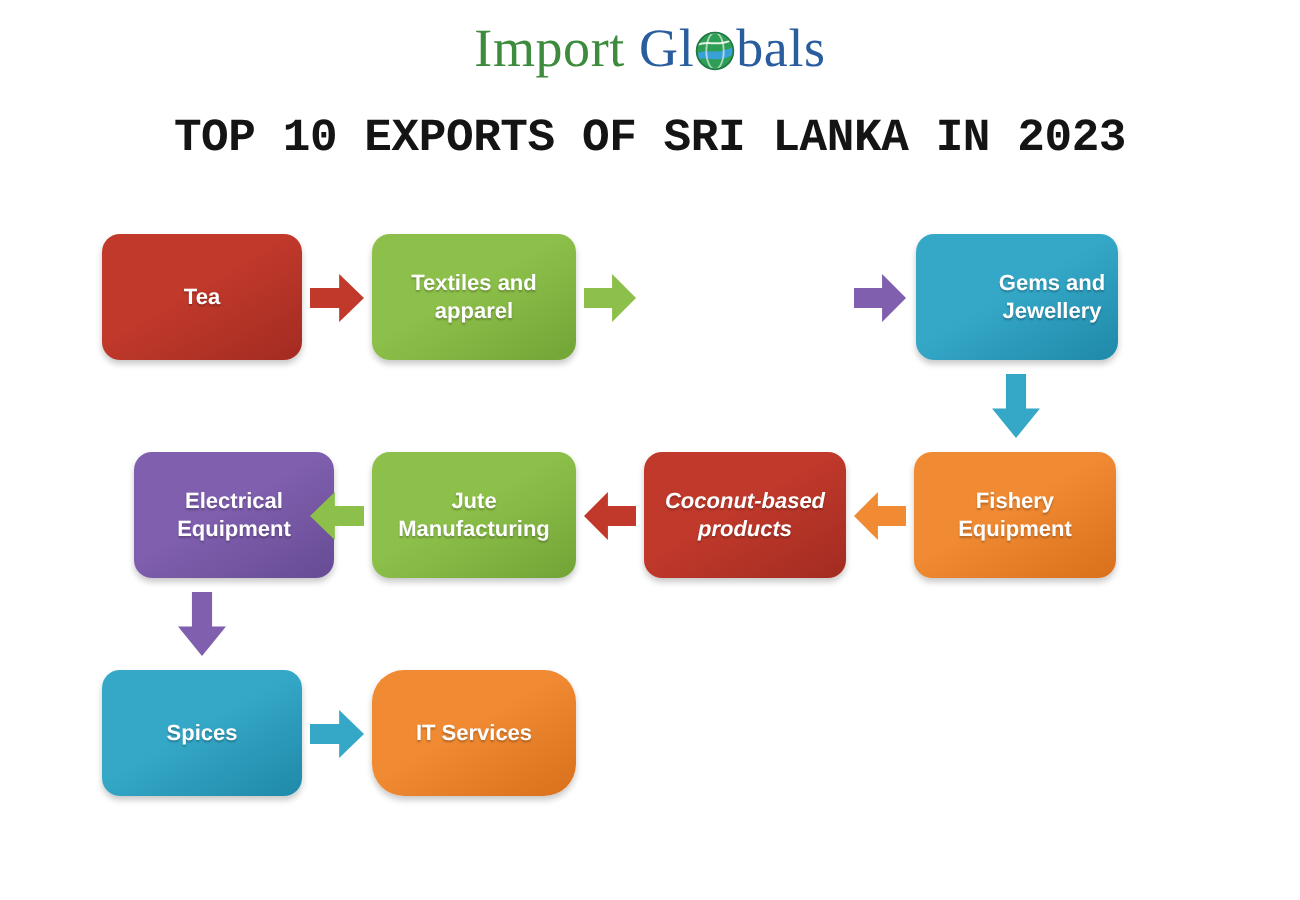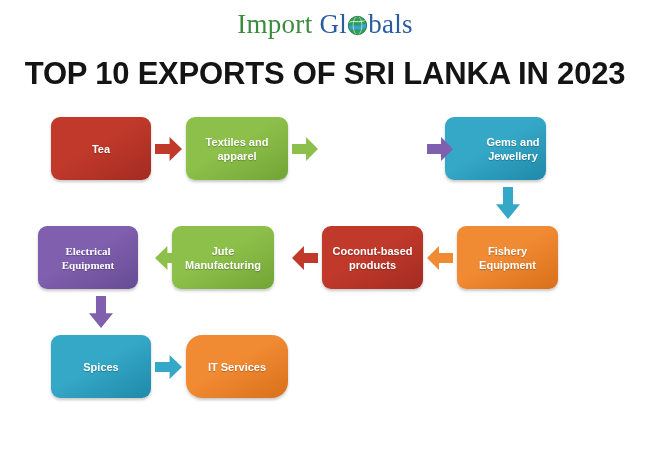--- a/index.html
+++ b/index.html
@@ -44,25 +44,25 @@
     margin: 0 0px;
   }
 
   
   .title {
     position: absolute;
     top: 56px;
     left: 0;
     width: 650px;
     text-align: center;
-    font-size: 31px;
+    font-size: 23px;
     font-weight: bold;
     color: #141414;
     letter-spacing: -0.2px;
-    font-family: Liberation Sans, sans-serif;
+    font-family: Liberation Mono, monospace;
     white-space: nowrap;
   }
 
   
   #flow {
     position: absolute;
     top: 0; left: 0;
     width: 650px;
     height: 450px;
   }
@@ -103,33 +103,33 @@
 
 <div class="title">TOP 10 EXPORTS OF SRI LANKA IN 2023</div>
 
 <div id="flow">
     <div class="node" style="left: 51px; top: 117px; width: 100px; height: 63px; background: linear-gradient(150deg, rgb(192, 57, 43) 0%, rgb(192, 57, 43) 45%, rgb(163, 43, 33) 100%);">
       <span>Tea</span>
     </div>
     <div class="node" style="left: 186px; top: 117px; width: 102px; height: 63px; background: linear-gradient(150deg, rgb(141, 192, 74) 0%, rgb(141, 192, 74) 45%, rgb(114, 164, 54) 100%);">
       <span>Textiles and apparel</span>
     </div>
-    <div class="node" style="left: 445px; top: 117px; width: 101px; height: 63px; background: linear-gradient(150deg, rgb(53, 168, 200) 0%, rgb(53, 168, 200) 45%, rgb(31, 137, 168) 100%); padding-left: 41px;">
+    <div class="node" style="left: 458px; top: 117px; width: 101px; height: 63px; background: linear-gradient(150deg, rgb(53, 168, 200) 0%, rgb(53, 168, 200) 45%, rgb(31, 137, 168) 100%); padding-left: 41px;">
       <span>Gems and Jewellery</span>
     </div>
     <div class="node" style="left: 457px; top: 226px; width: 101px; height: 63px; background: linear-gradient(150deg, rgb(240, 138, 51) 0%, rgb(240, 138, 51) 45%, rgb(217, 112, 27) 100%);">
       <span>Fishery Equipment</span>
     </div>
-    <div class="node" style="left: 322px; top: 226px; width: 101px; height: 63px; background: linear-gradient(150deg, rgb(192, 57, 43) 0%, rgb(192, 57, 43) 45%, rgb(163, 43, 33) 100%);">
+    <div class="node" style="left: 322px; top: 226px; width: 101px; height: 63px; background: linear-gradient(150deg, rgb(192, 57, 43) 0%, rgb(192, 57, 43) 45%, rgb(163, 43, 33) 100%); font-style: italic;">
       <span>Coconut-based products</span>
     </div>
-    <div class="node" style="left: 172px; top: 226px; width: 102px; height: 63px; background: linear-gradient(150deg, rgb(141, 192, 74) 0%, rgb(141, 192, 74) 45%, rgb(114, 164, 54) 100%);">
+    <div class="node" style="left: 186px; top: 226px; width: 102px; height: 63px; background: linear-gradient(150deg, rgb(141, 192, 74) 0%, rgb(141, 192, 74) 45%, rgb(114, 164, 54) 100%);">
       <span>Jute Manufacturing</span>
     </div>
-    <div class="node" style="left: 38px; top: 226px; width: 100px; height: 63px; background: linear-gradient(150deg, rgb(127, 95, 174) 0%, rgb(127, 95, 174) 45%, rgb(103, 75, 148) 100%); font-family: Liberation Serif, serif;">
+    <div class="node" style="left: 67px; top: 226px; width: 100px; height: 63px; background: linear-gradient(150deg, rgb(127, 95, 174) 0%, rgb(127, 95, 174) 45%, rgb(103, 75, 148) 100%);">
       <span>Electrical Equipment</span>
     </div>
     <div class="node" style="left: 51px; top: 335px; width: 100px; height: 63px; background: linear-gradient(150deg, rgb(53, 168, 200) 0%, rgb(53, 168, 200) 45%, rgb(31, 137, 168) 100%); justify-content: center;">
       <span>Spices</span>
     </div>
     <div class="node" style="left: 186px; top: 335px; width: 102px; height: 63px; background: linear-gradient(150deg, rgb(240, 138, 51) 0%, rgb(240, 138, 51) 45%, rgb(217, 112, 27) 100%); border-radius: 16px;">
       <span>IT Services</span>
     </div>
     <div class="arrow" style="left: 155px; top: 136.5px;">
       <svg width="27" height="24" viewBox="0 0 27 24">

